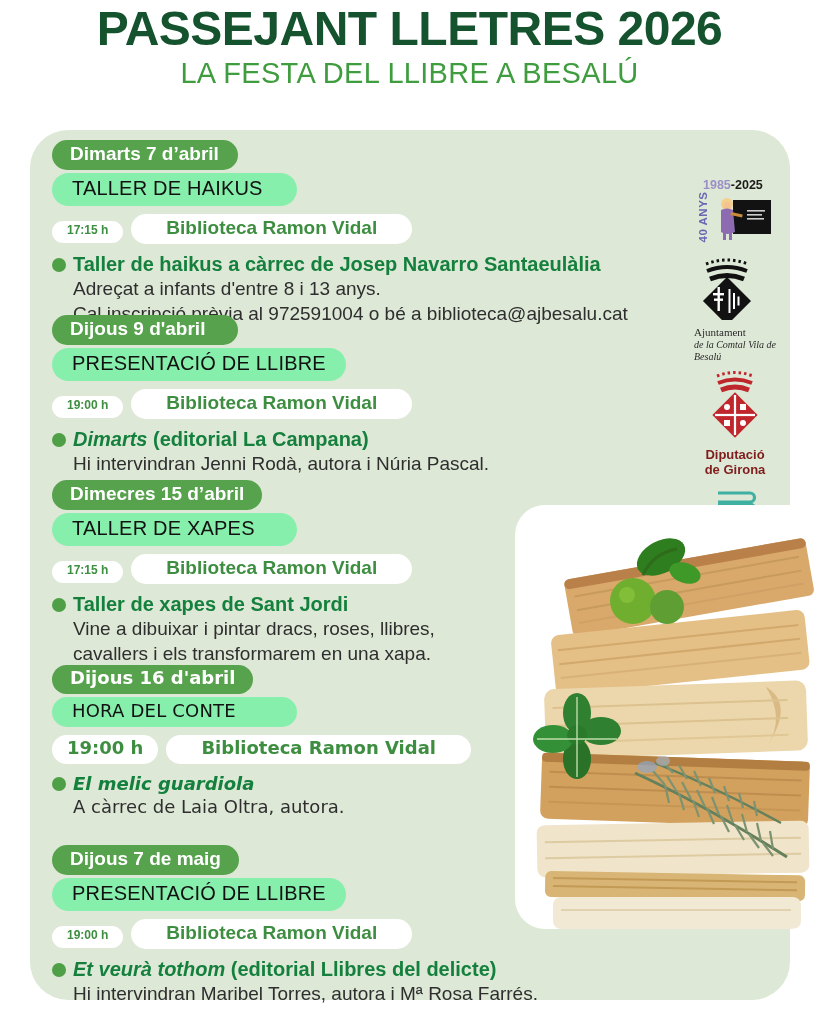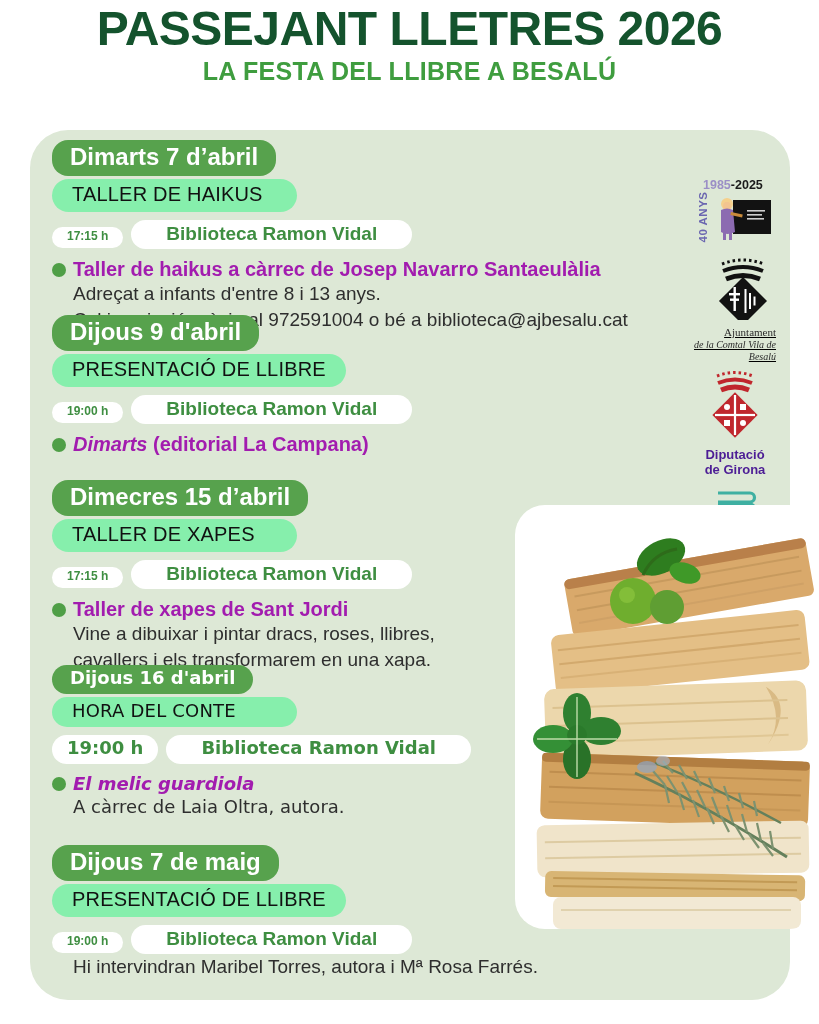--- a/index.html
+++ b/index.html
@@ -10,48 +10,48 @@
   
   .header { position:absolute; top:0; left:0; width:100%; text-align:center; }
   .main-title {
     margin:4px 0 0; font-size:48px; font-weight:bold; color:#14532d;
     letter-spacing:-0.5px; line-height:1.05;
   }
   .sub-title {
     margin:2px 0 0; font-size:30px; font-weight:bold; color:#151515; line-height:1.05;
   }
   .tagline {
-    margin:3px 0 0; font-size:25px; font-weight:bold; color:#3f9d3f; letter-spacing:0.3px;
+    margin:3px 0 0; font-size:29px; font-weight:normal; color:#3f9d3f; letter-spacing:0.3px;
   }
   
   .panel {
     position:absolute; left:30px; top:130px; width:760px; height:870px;
     background:#dde8d6; border-radius:38px;
   }
   
   .event { position:absolute; left:22px; }
   .pill { display:inline-block; border-radius:17px; line-height:1.15; }
   .date-pill {
-    background:#57a24d; color:#ffffff; font-weight:bold; font-size:24px;
+    background:#57a24d; color:#ffffff; font-weight:bold; font-size:19px;
     padding:3px 18px 5px; min-width:150px; border-radius:16px;
   }
   .title-pill {
     background:#86efac; color:#111111; font-weight:normal; font-size:20px;
     padding:4px 20px 6px; min-width:205px; margin-top:3px; letter-spacing:0.2px;
   }
   .time-row { margin-top:8px; }
   .time-pill {
     background:#ffffff; color:#3e8e41; font-weight:bold; font-size:12px;
     padding:3px 15px 5px;
   }
   .loc-pill {
     background:#ffffff; color:#3e8e41; font-weight:bold; font-size:19px;
     padding:3px 35px 5px; min-width:195px; margin-left:8px;
   }
-  .lead { margin-top:9px; font-size:20px; font-weight:bold; color:#a21caf; }
+  .lead { margin-top:9px; font-size:20px; font-weight:bold; color:#15803d; }
   .dot {
     display:inline-block; width:14px; height:14px; border-radius:50%;
     background:#4f9f47; margin-right:7px; vertical-align:-1px;
   }
   .lead-em { font-style:italic; }
   .line {
     margin-left:21px; font-size:19px; color:#2e2e2e; line-height:1.3; margin-top:1px;
   }
   .alt-font .date-pill, .alt-font .title-pill, .alt-font .time-pill,
   .alt-font .loc-pill, .alt-font .lead, .alt-font .line {
@@ -64,28 +64,28 @@
   }
   .logo-40anys { position:relative; width:88px; height:66px;text-align:center; }
   .anys-years { position:absolute; top:0; left:12px; font-size:12.5px; font-weight:bold; white-space:nowrap; }
   .anys-y1 { color:#9b8fc6; }
   .anys-y2 { color:#1a1a1a; }
   .anys-vert {
     position:absolute; left:-14px; top:33px; transform:rotate(-90deg);
     color:#6b66b0; font-weight:bold; font-size:11.5px; letter-spacing:0.5px; white-space:nowrap;
   }
   .anys-art { position:absolute; left:24px; top:16px; }
-  .logo-besalu { margin-top:14px; text-align:right;text-decoration:underline; }
+  .logo-besalu { margin-top:14px; text-align:left; }
   .besalu-text {
     font-family:"Liberation Serif", serif; font-style:italic; font-size:10px;
     color:#2b2b2b; line-height:1.2; margin-top:2px;
   }
   .besalu-text .first { font-style:normal; font-size:11px; }
   .logo-dipu { margin-top:8px; text-align:center; }
-  .dipu-text { font-size:13px; font-weight:bold; color:#4c1d95; line-height:1.12; margin-top:3px; }
+  .dipu-text { font-size:13px; font-weight:bold; color:#7f1d1d; line-height:1.12; margin-top:3px; }
   .logo-bib { margin-top:12px; text-align:center; }
   .bib-text { font-size:7.5px; font-weight:bold; color:#3fb0a2; line-height:1.25; margin-top:1px; text-align:center; }
   
   .books-card {
     position:absolute; left:515px; top:505px; width:304px; height:424px;
     background:#ffffff; border-radius:30px; overflow:hidden;
   }
 </style>
 </head>
 <body>
@@ -110,20 +110,21 @@
       <div class="line">Cal inscripció prèvia al 972591004 o bé a biblioteca@ajbesalu.cat</div>
     </div>
 
     <div class="event" style="top:185px; width:660px;">
       <div><span class="pill date-pill">Dijous 9 d'abril</span></div>
       <div><span class="pill title-pill">PRESENTACIÓ DE LLIBRE</span></div>
       <div class="time-row">
         <span class="pill time-pill">19:00 h</span><span class="pill loc-pill">Biblioteca Ramon Vidal</span>
       </div>
       <div class="lead"><span class="dot"></span><span class="lead-em">Dimarts</span><span class="lead-b"> (editorial La Campana)</span></div>
+      <div class="line">Hi intervindran Jenni Rodà, autora i Núria Pascal.</div>
     </div>
 
     <div class="event" style="top:350px; width:460px;">
       <div><span class="pill date-pill">Dimecres 15 d’abril</span></div>
       <div><span class="pill title-pill">TALLER DE XAPES</span></div>
       <div class="time-row">
         <span class="pill time-pill">17:15 h</span><span class="pill loc-pill">Biblioteca Ramon Vidal</span>
       </div>
       <div class="lead"><span class="dot"></span><span class="lead-b">Taller de xapes de Sant Jordi</span></div>
       <div class="line">Vine a dibuixar i pintar dracs, roses, llibres,</div>
@@ -139,20 +140,21 @@
       <div class="lead"><span class="dot"></span><span class="lead-em">El melic guardiola</span></div>
       <div class="line">A càrrec de Laia Oltra, autora.</div>
     </div>
 
     <div class="event" style="top:715px; width:470px;">
       <div><span class="pill date-pill">Dijous 7 de maig</span></div>
       <div><span class="pill title-pill">PRESENTACIÓ DE LLIBRE</span></div>
       <div class="time-row">
         <span class="pill time-pill">19:00 h</span><span class="pill loc-pill">Biblioteca Ramon Vidal</span>
       </div>
+      <div class="lead" style="width:600px;"><span class="dot"></span><span class="lead-em">Et veurà tothom</span><span class="lead-b"> (editorial Llibres del delicte)</span></div>
       <div class="line" style="width:600px;">Hi intervindran Maribel Torres, autora i Mª Rosa Farrés.</div>
     </div>
 
     <div class="logos">
 
       <div class="logo-40anys">
         <div class="anys-years"><span class="anys-y1">1985</span><span class="anys-y2">-2025</span></div>
         <span class="anys-vert">40 ANYS</span>
         <svg class="anys-art" width="58" height="50" viewBox="0 0 58 50">
           <rect x="18" y="6" width="38" height="34" fill="#121212"></rect>

